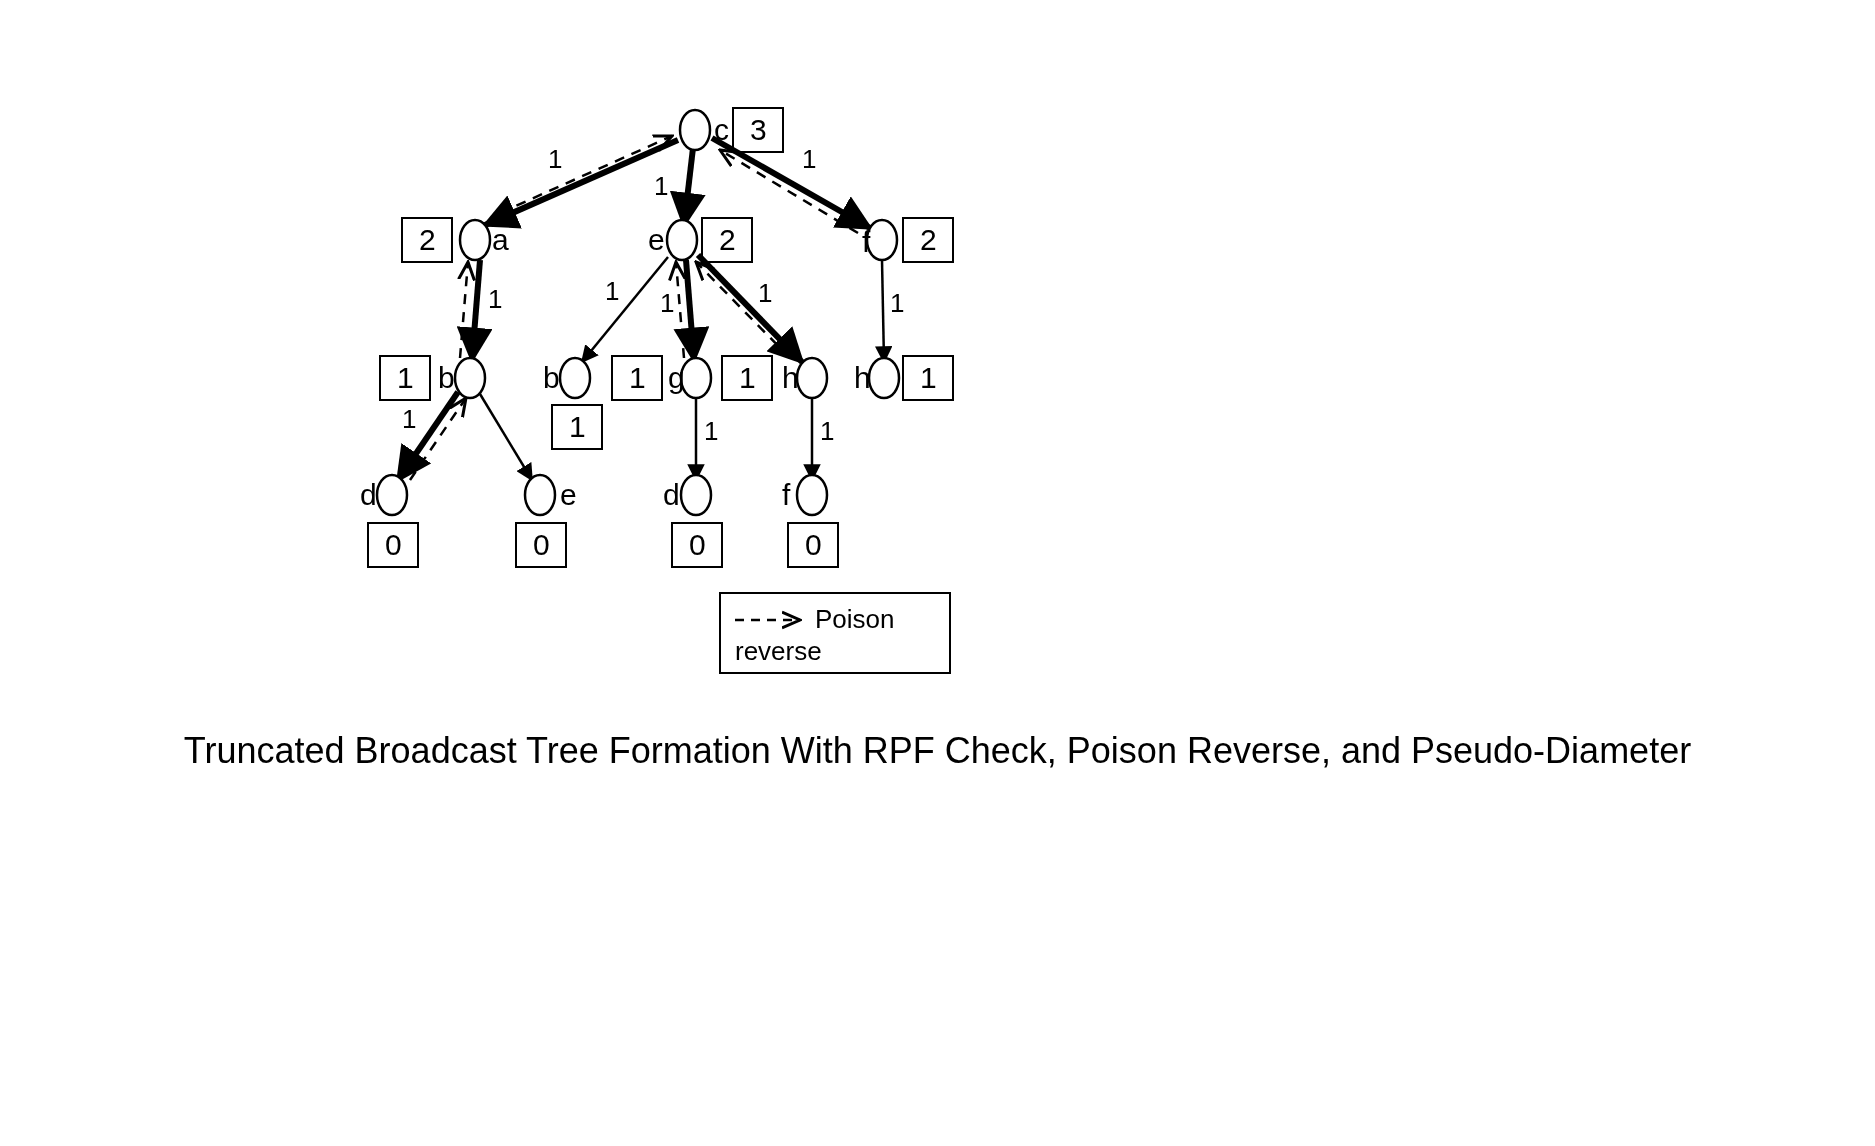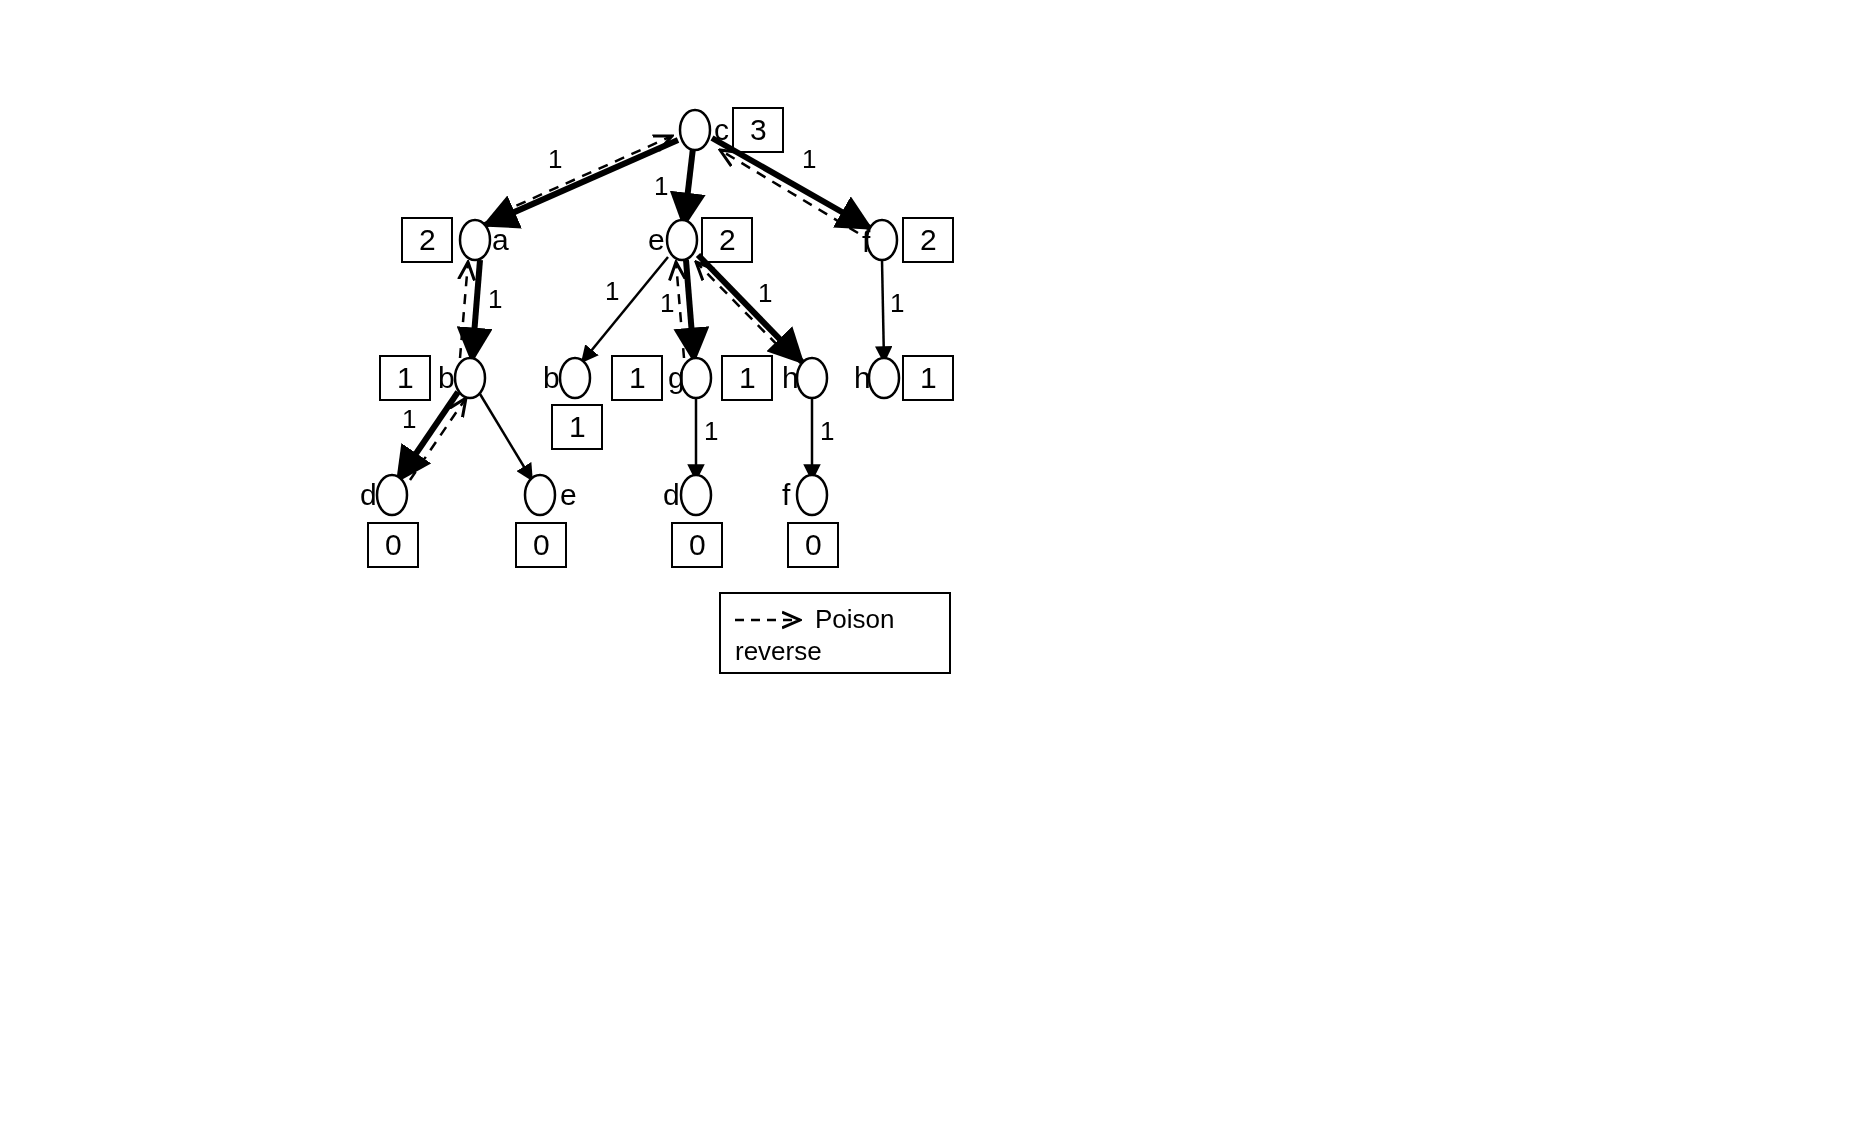--- a/index.html
+++ b/index.html
@@ -228,13 +228,14 @@
   </g>
 
   <g>
     <rect class="legend-box" x="720" y="593" width="230" height="80"></rect>
     <line x1="735" y1="620" x2="800" y2="620" stroke="#000" stroke-width="2.5" stroke-dasharray="9 7" marker-end="url(#arrow-open)"></line>
     <text class="legend-text" x="815" y="628">Poison</text>
     <text class="legend-text" x="735" y="660">reverse</text>
   </g>
 </svg>
 
+<div class="caption">Truncated Broadcast Tree Formation With RPF Check, Poison Reverse, and Pseudo-Diameter</div>
 </div>
 
 </body></html>

